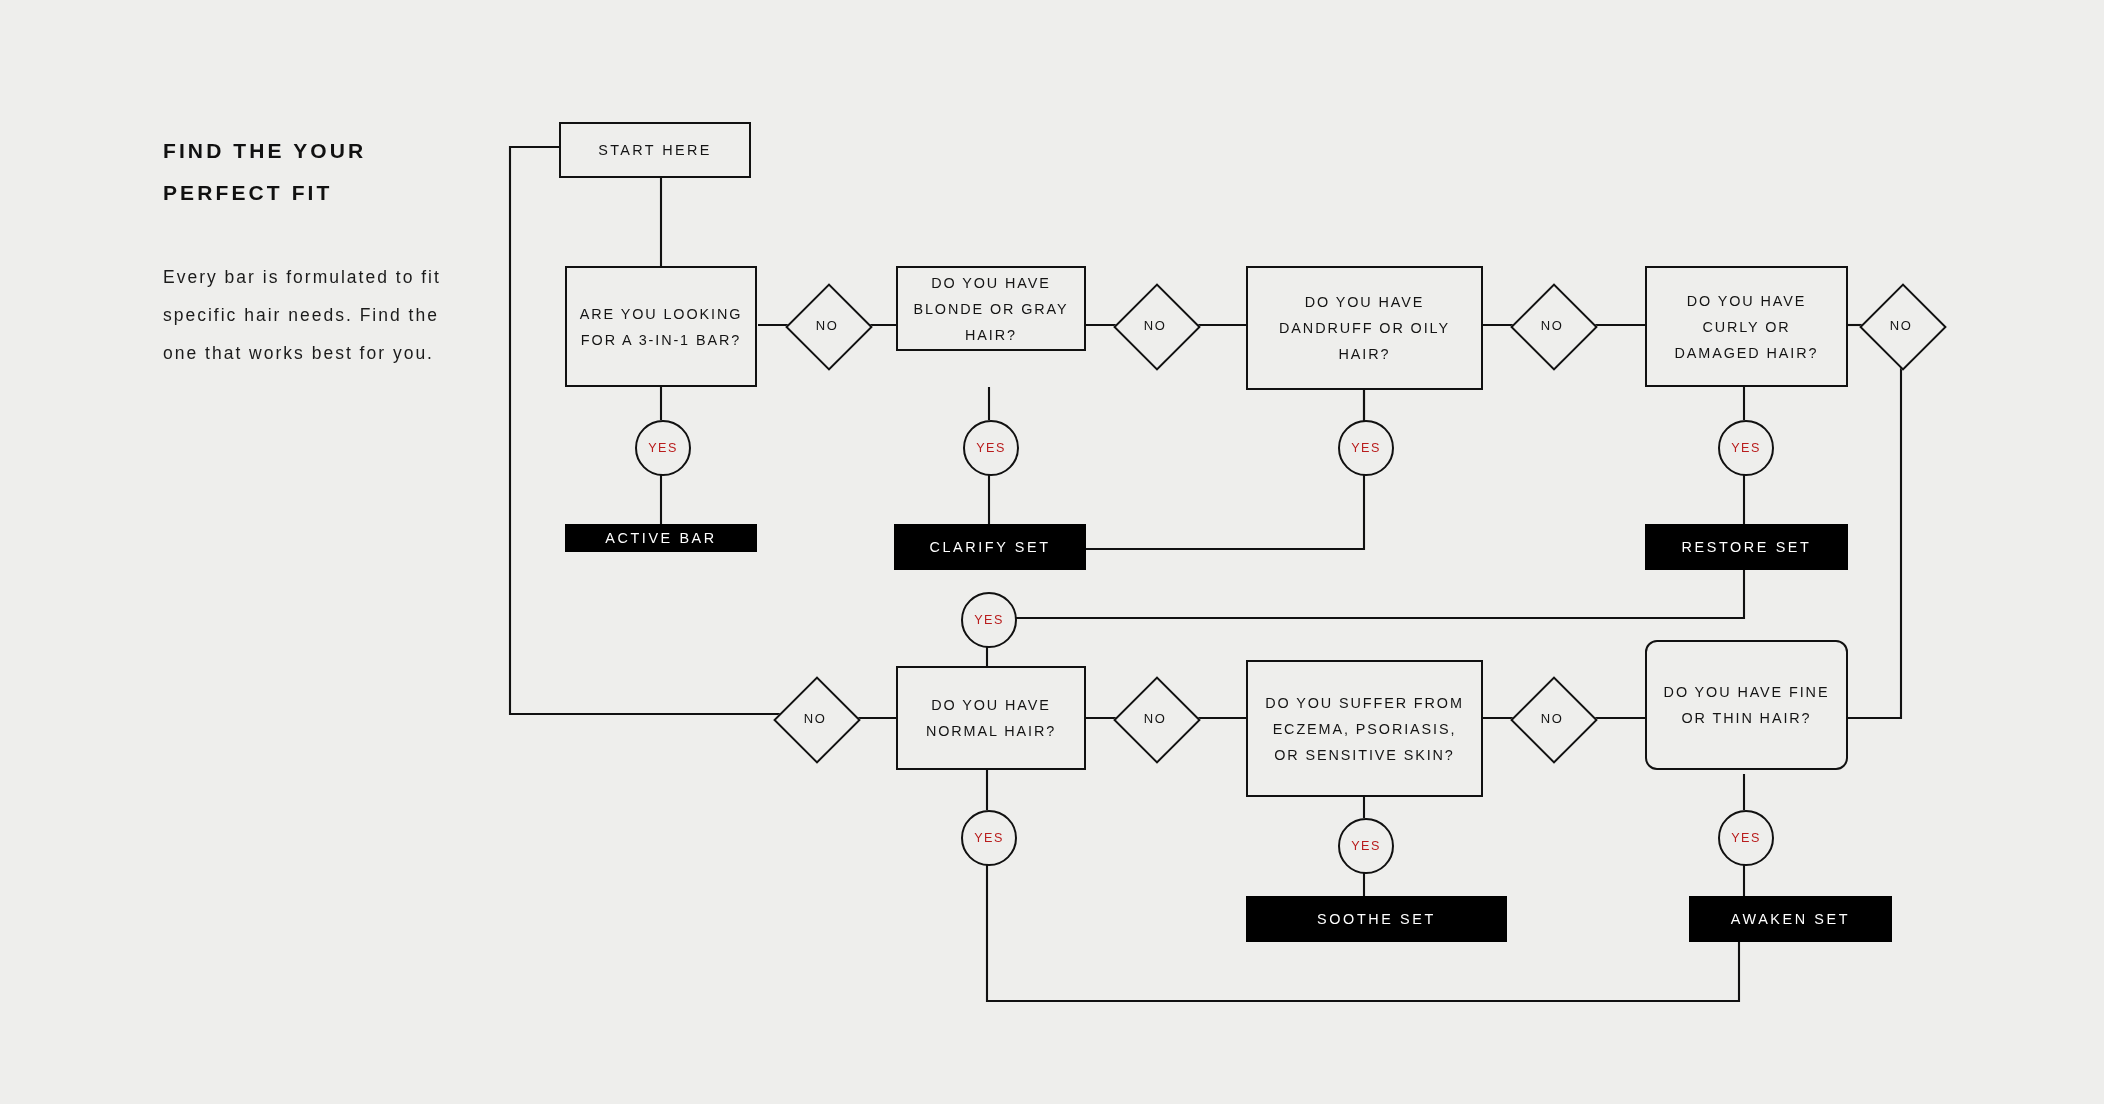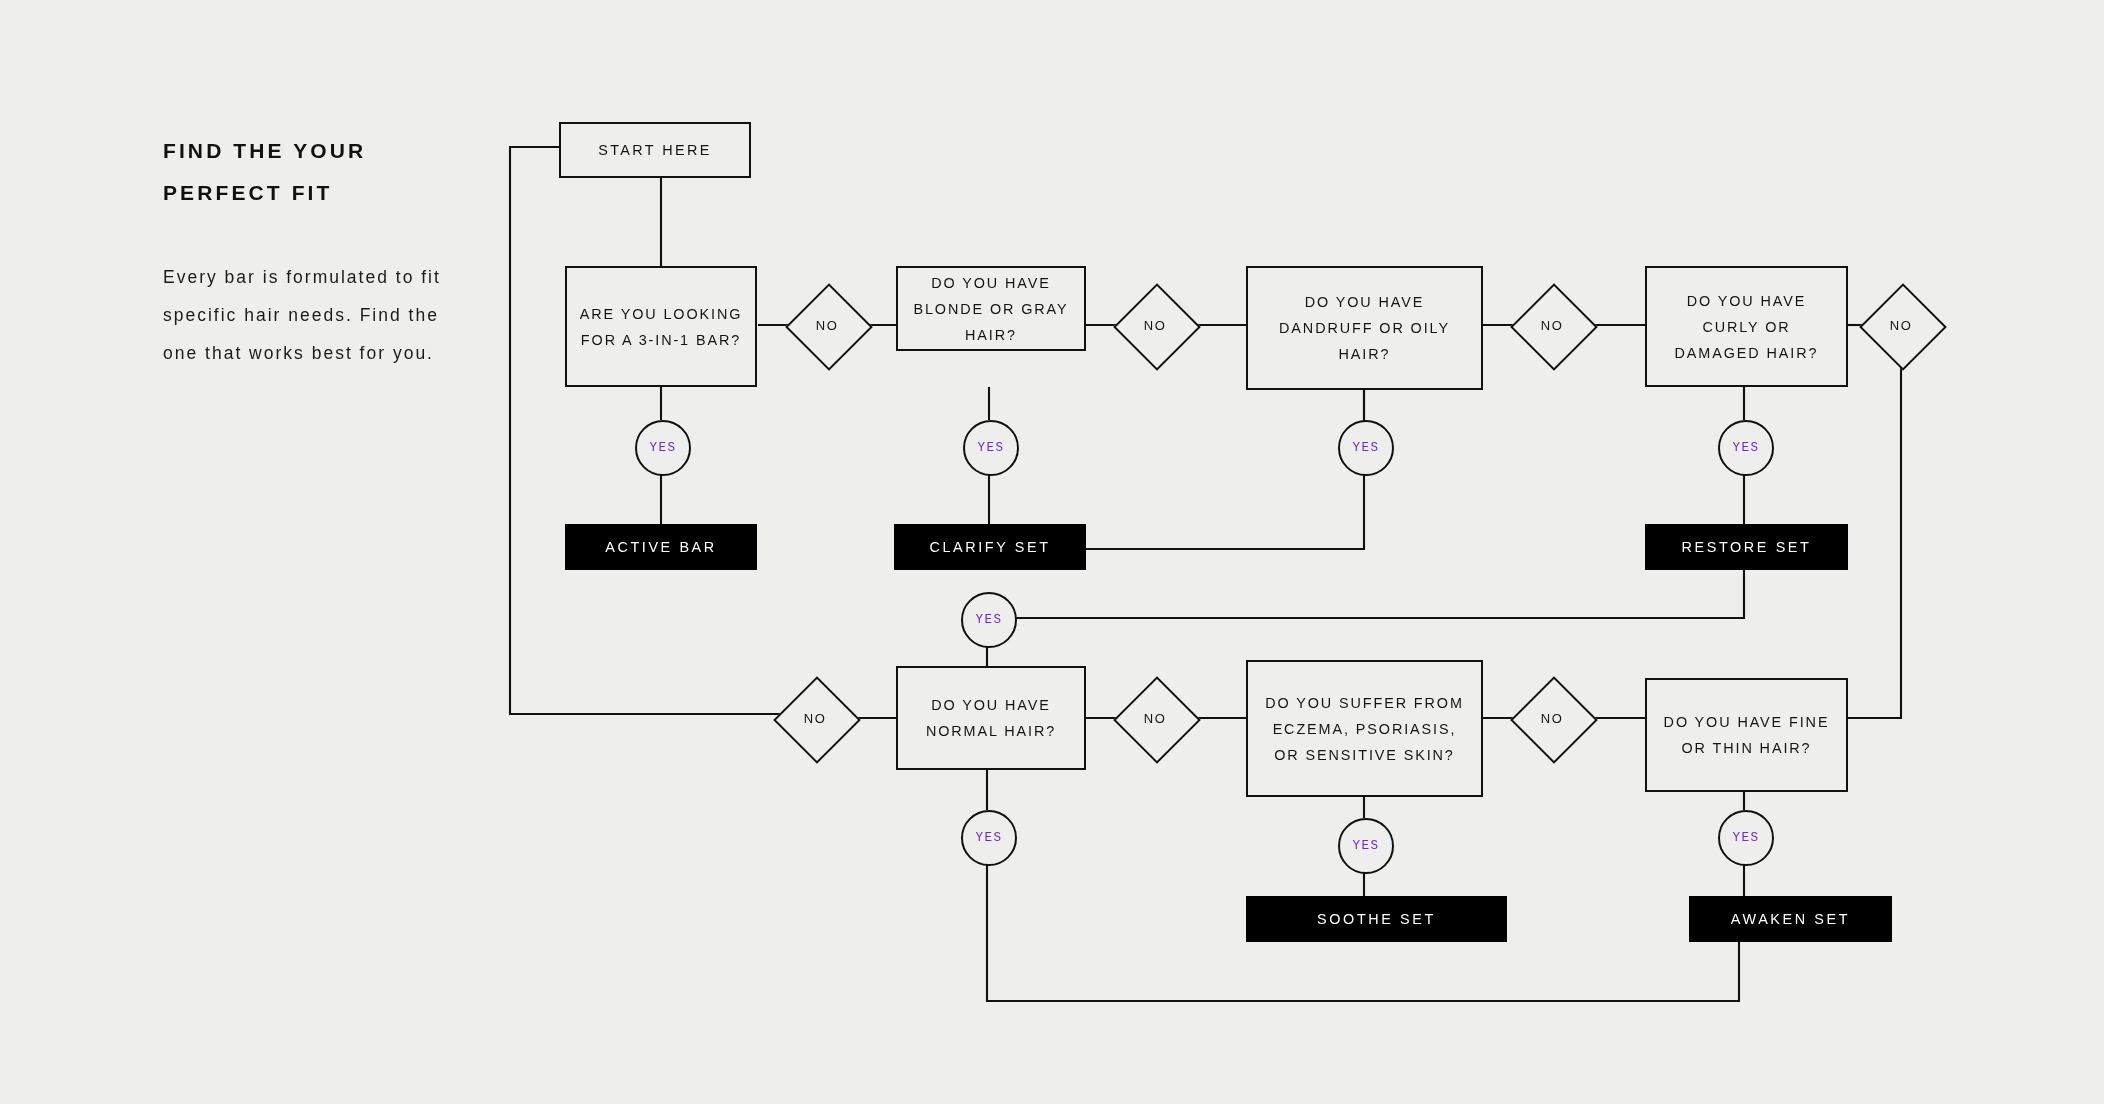--- a/index.html
+++ b/index.html
@@ -61,21 +61,21 @@
     display:flex;align-items:center;justify-content:center;
     font-size:13px;letter-spacing:1.4px;text-transform:uppercase;color:#141414;
     pointer-events:none;
   }
 
   
   .circle{
     position:absolute;width:52px;height:52px;border-radius:50%;
     background:#eeeeec;border:2.1px solid #111;
     display:flex;align-items:center;justify-content:center;
-    font-size:12.6px;letter-spacing:1.4px;text-transform:uppercase;color:#6d28d9;font-family:Liberation Mono, monospace;
+    font-size:12.6px;letter-spacing:1.4px;text-transform:uppercase;color:#b91c1c;
   }
 </style>
 </head>
 <body>
 
 <div id="stage">
 
   <div id="intro">
     <h1>Find the your perfect fit</h1>
     <p>Every bar is formulated to fit specific hair needs. Find the one that works best for you.</p>
@@ -175,41 +175,41 @@
   <div class="diamond-label" style="left:1523px;top:296px;">NO</div>
 
   <div class="diamond" style="left:1872px;top:296px;"></div>
   <div class="diamond-label" style="left:1872px;top:296px;">NO</div>
 
   <div class="circle" style="left:635px;top:420px;">YES</div>
   <div class="circle" style="left:963px;top:420px;">YES</div>
   <div class="circle" style="left:1338px;top:420px;">YES</div>
   <div class="circle" style="left:1718px;top:420px;">YES</div>
 
-  <div class="product" style="left:565px;top:524px;width:192px;height:46px;">
+  <div class="product" style="left:565px;top:524px;width:192px;height:28px;">
     <span>Active Bar</span>
   </div>
   <div class="product" style="left:894px;top:524px;width:192px;height:46px;">
     <span>Clarify Set</span>
   </div>
   <div class="product" style="left:1645px;top:524px;width:203px;height:46px;">
     <span>Restore Set</span>
   </div>
 
   <div class="circle" style="left:961px;top:592px;">YES</div>
 
   <div class="qbox" style="left:896px;top:666px;width:190px;height:104px;">
     <span>Do you have normal hair?</span>
   </div>
 
   <div class="qbox" style="left:1246px;top:660px;width:237px;height:137px;">
     <span>Do you suffer from eczema, psoriasis, or sensitive skin?</span>
   </div>
 
-  <div class="qbox" style="left:1645px;top:678px;width:203px;height:114px;">
+  <div class="qbox" style="left:1645px;top:640px;width:203px;height:130px;border-radius:12px;">
     <span>Do you have fine or thin hair?</span>
   </div>
 
   <div class="diamond" style="left:786px;top:689px;"></div>
   <div class="diamond-label" style="left:786px;top:689px;">NO</div>
 
   <div class="diamond" style="left:1126px;top:689px;"></div>
   <div class="diamond-label" style="left:1126px;top:689px;">NO</div>
 
   <div class="diamond" style="left:1523px;top:689px;"></div>

